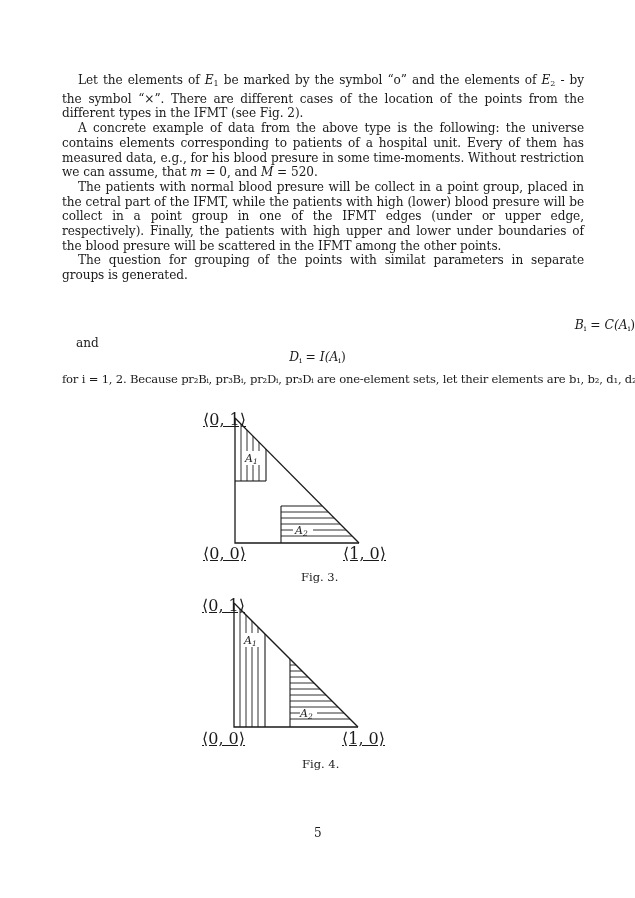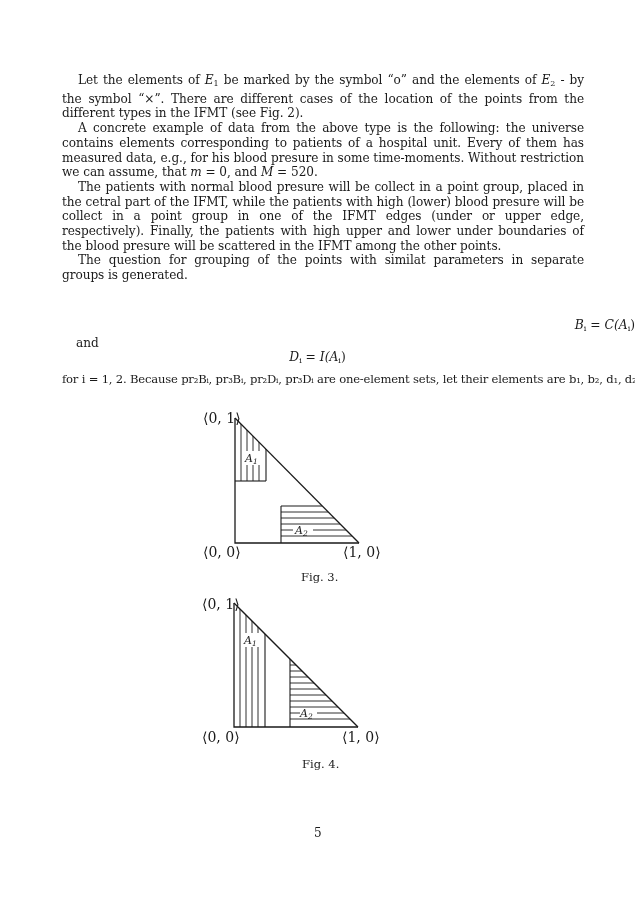--- a/index.html
+++ b/index.html
@@ -5,21 +5,21 @@
     html, body { margin: 0; padding: 0; background: #ffffff; }
     body { width: 635px; height: 898px; position: relative; overflow: hidden; }
     .page { position: absolute; left: 0; top: 0; width: 635px; height: 898px; background: #ffffff; color: #1a1a1a;
       font-family: "DejaVu Serif", "Liberation Serif", serif; }
     .text-block { position: absolute; left: 62px; width: 522px; font-size: 12.1px; line-height: 14.7px; text-align: justify; letter-spacing: -0.05px; }
     .p { margin: 0; }
     .indent { text-indent: 16px; }
     .eq { position: absolute; width: 635px; left: 0; text-align: center; font-size: 12.3px; font-style: italic; }
     .eq .up { font-style: normal; }
     .word { position: absolute; font-size: 12.1px; }
-    .fig-label { position: absolute; font-size: 14px; font-family: "DejaVu Serif", serif; white-space: nowrap; }
+    .fig-label { position: absolute; font-size: 16px; font-family: "DejaVu Serif", serif; white-space: nowrap; text-decoration: underline; }
     .caption { position: absolute; font-size: 11.5px; white-space: nowrap; }
     .pagenum { position: absolute; font-size: 12px; }
     i { font-style: italic; }
     sub { font-size: 8px; vertical-align: -2px; font-style: normal; }
     svg { position: absolute; left: 0; top: 0; }
     .set-label { font-family: "DejaVu Serif", serif; font-style: italic; font-size: 11px; fill: #1a1a1a; }
     .set-sub { font-family: "DejaVu Serif", serif; font-size: 7.5px; fill: #1a1a1a; }
   </style>
 </head>
 <body>

